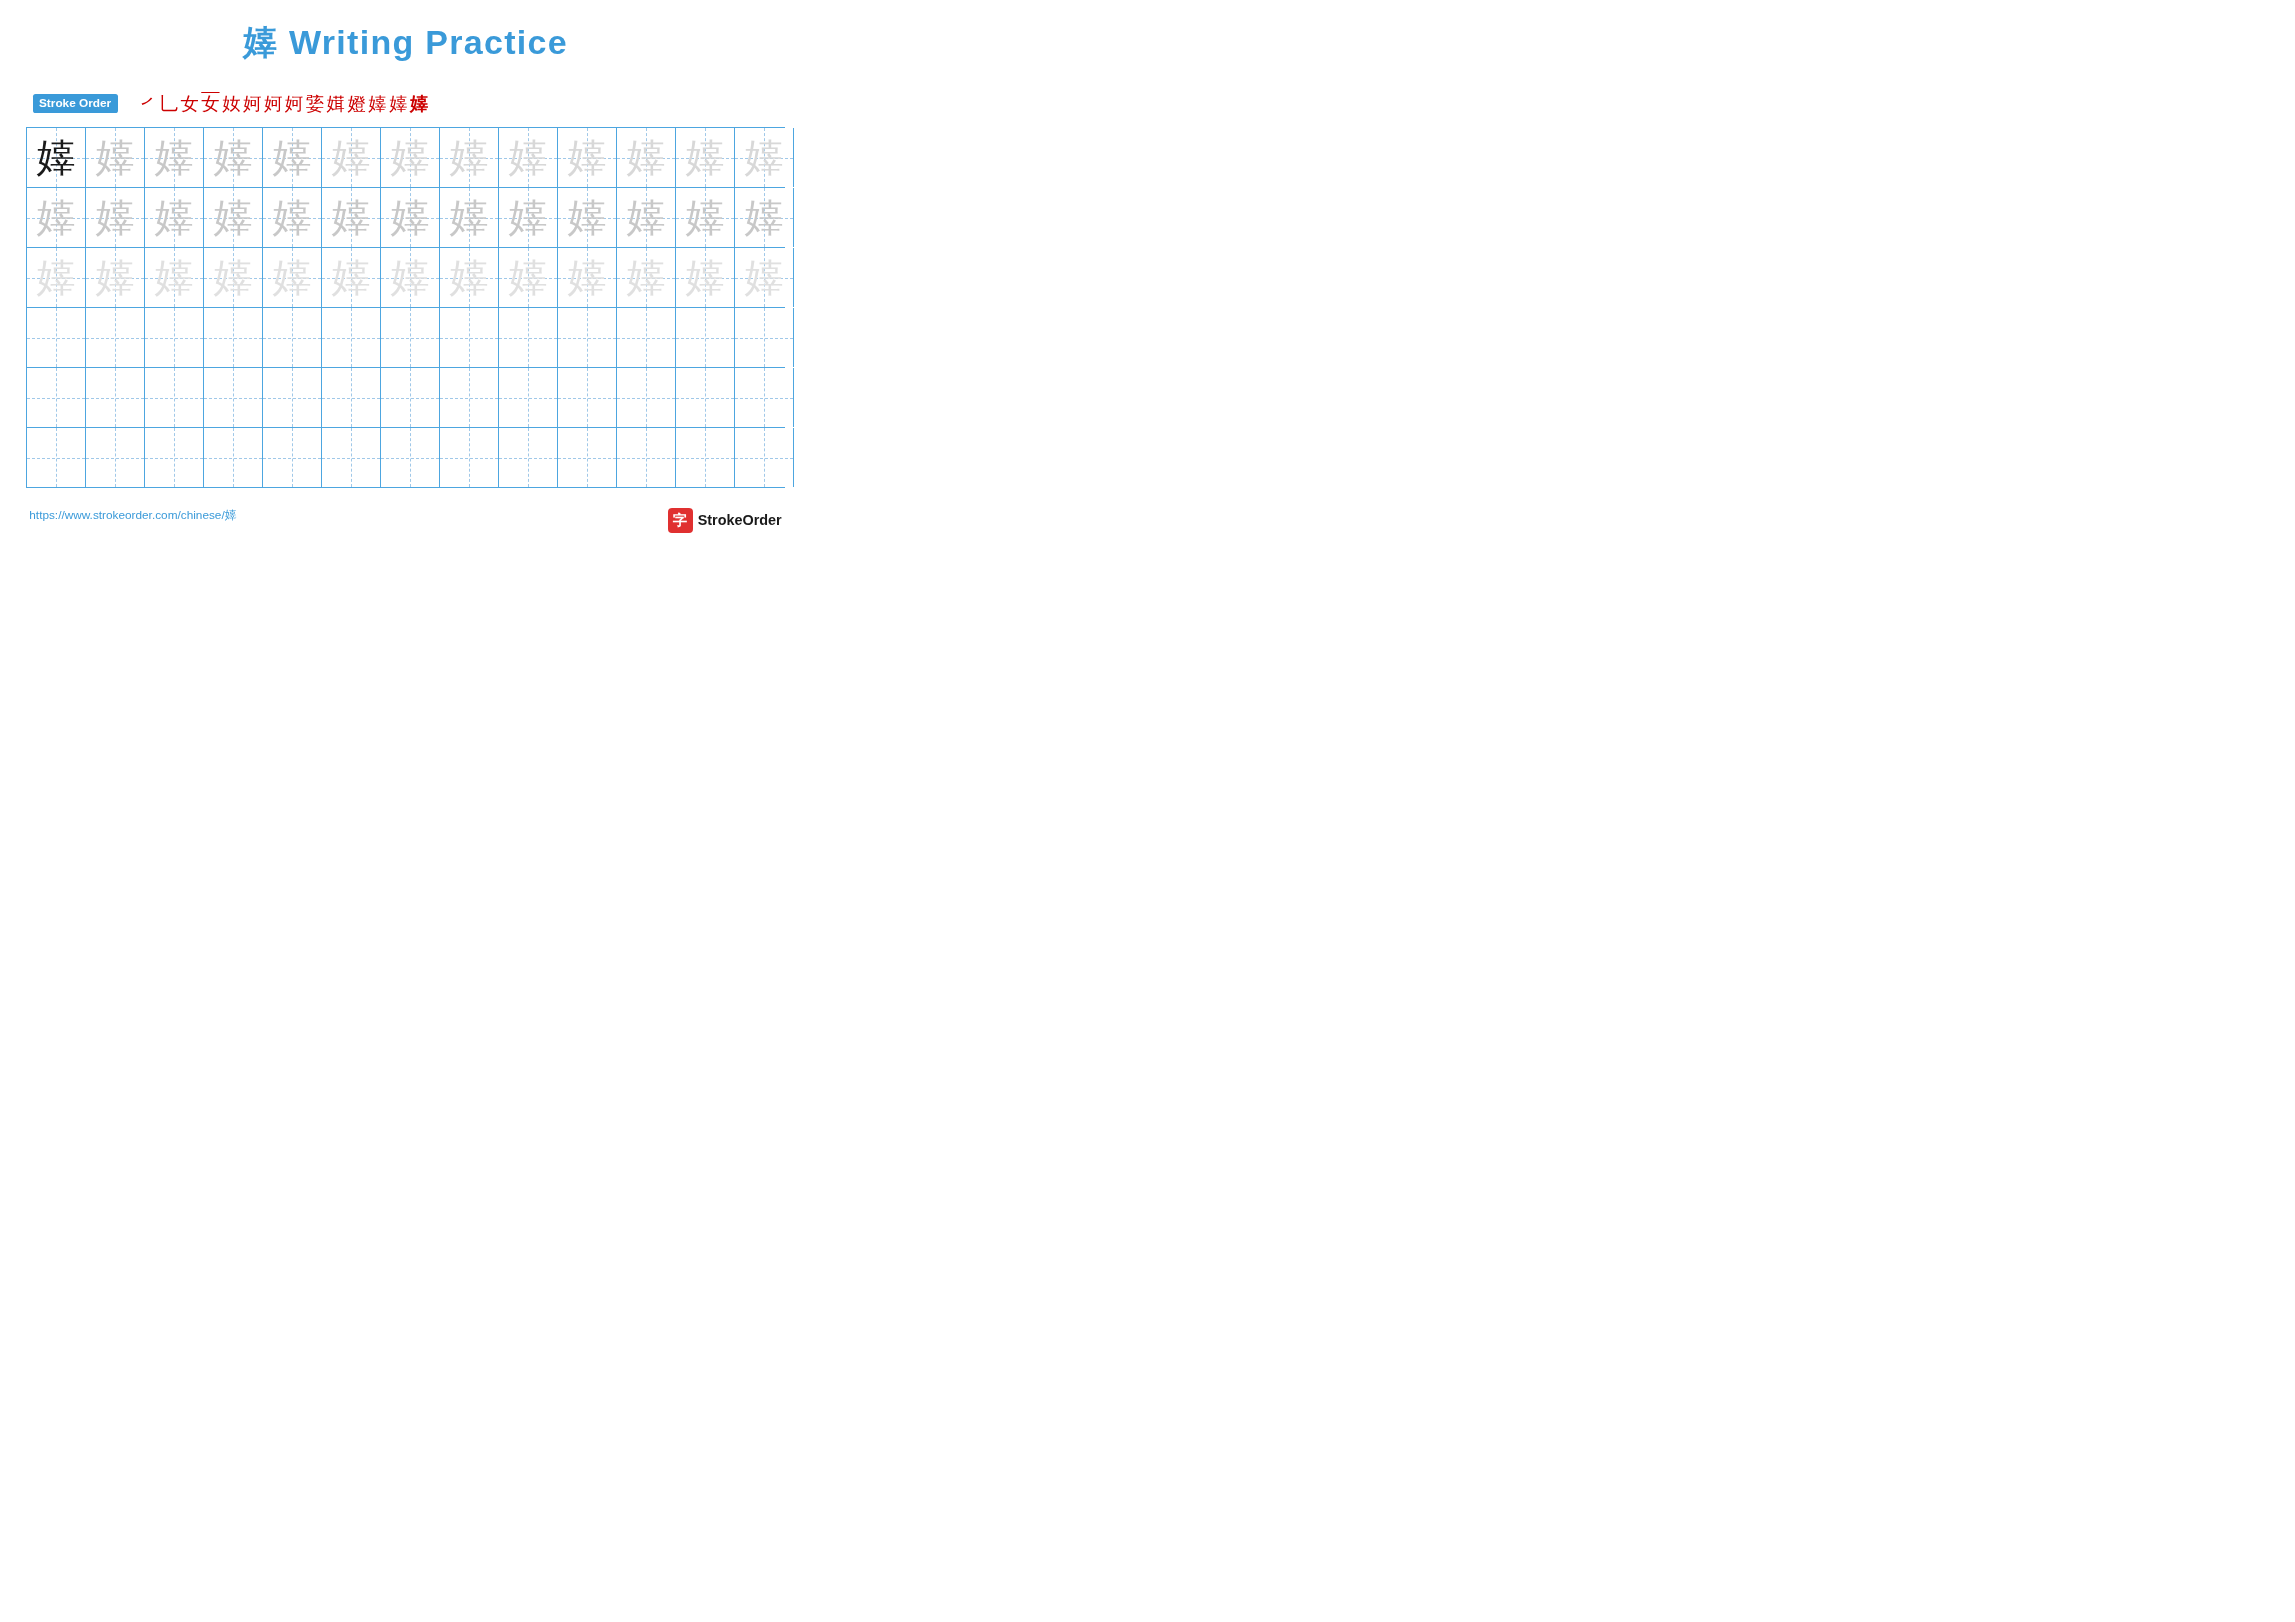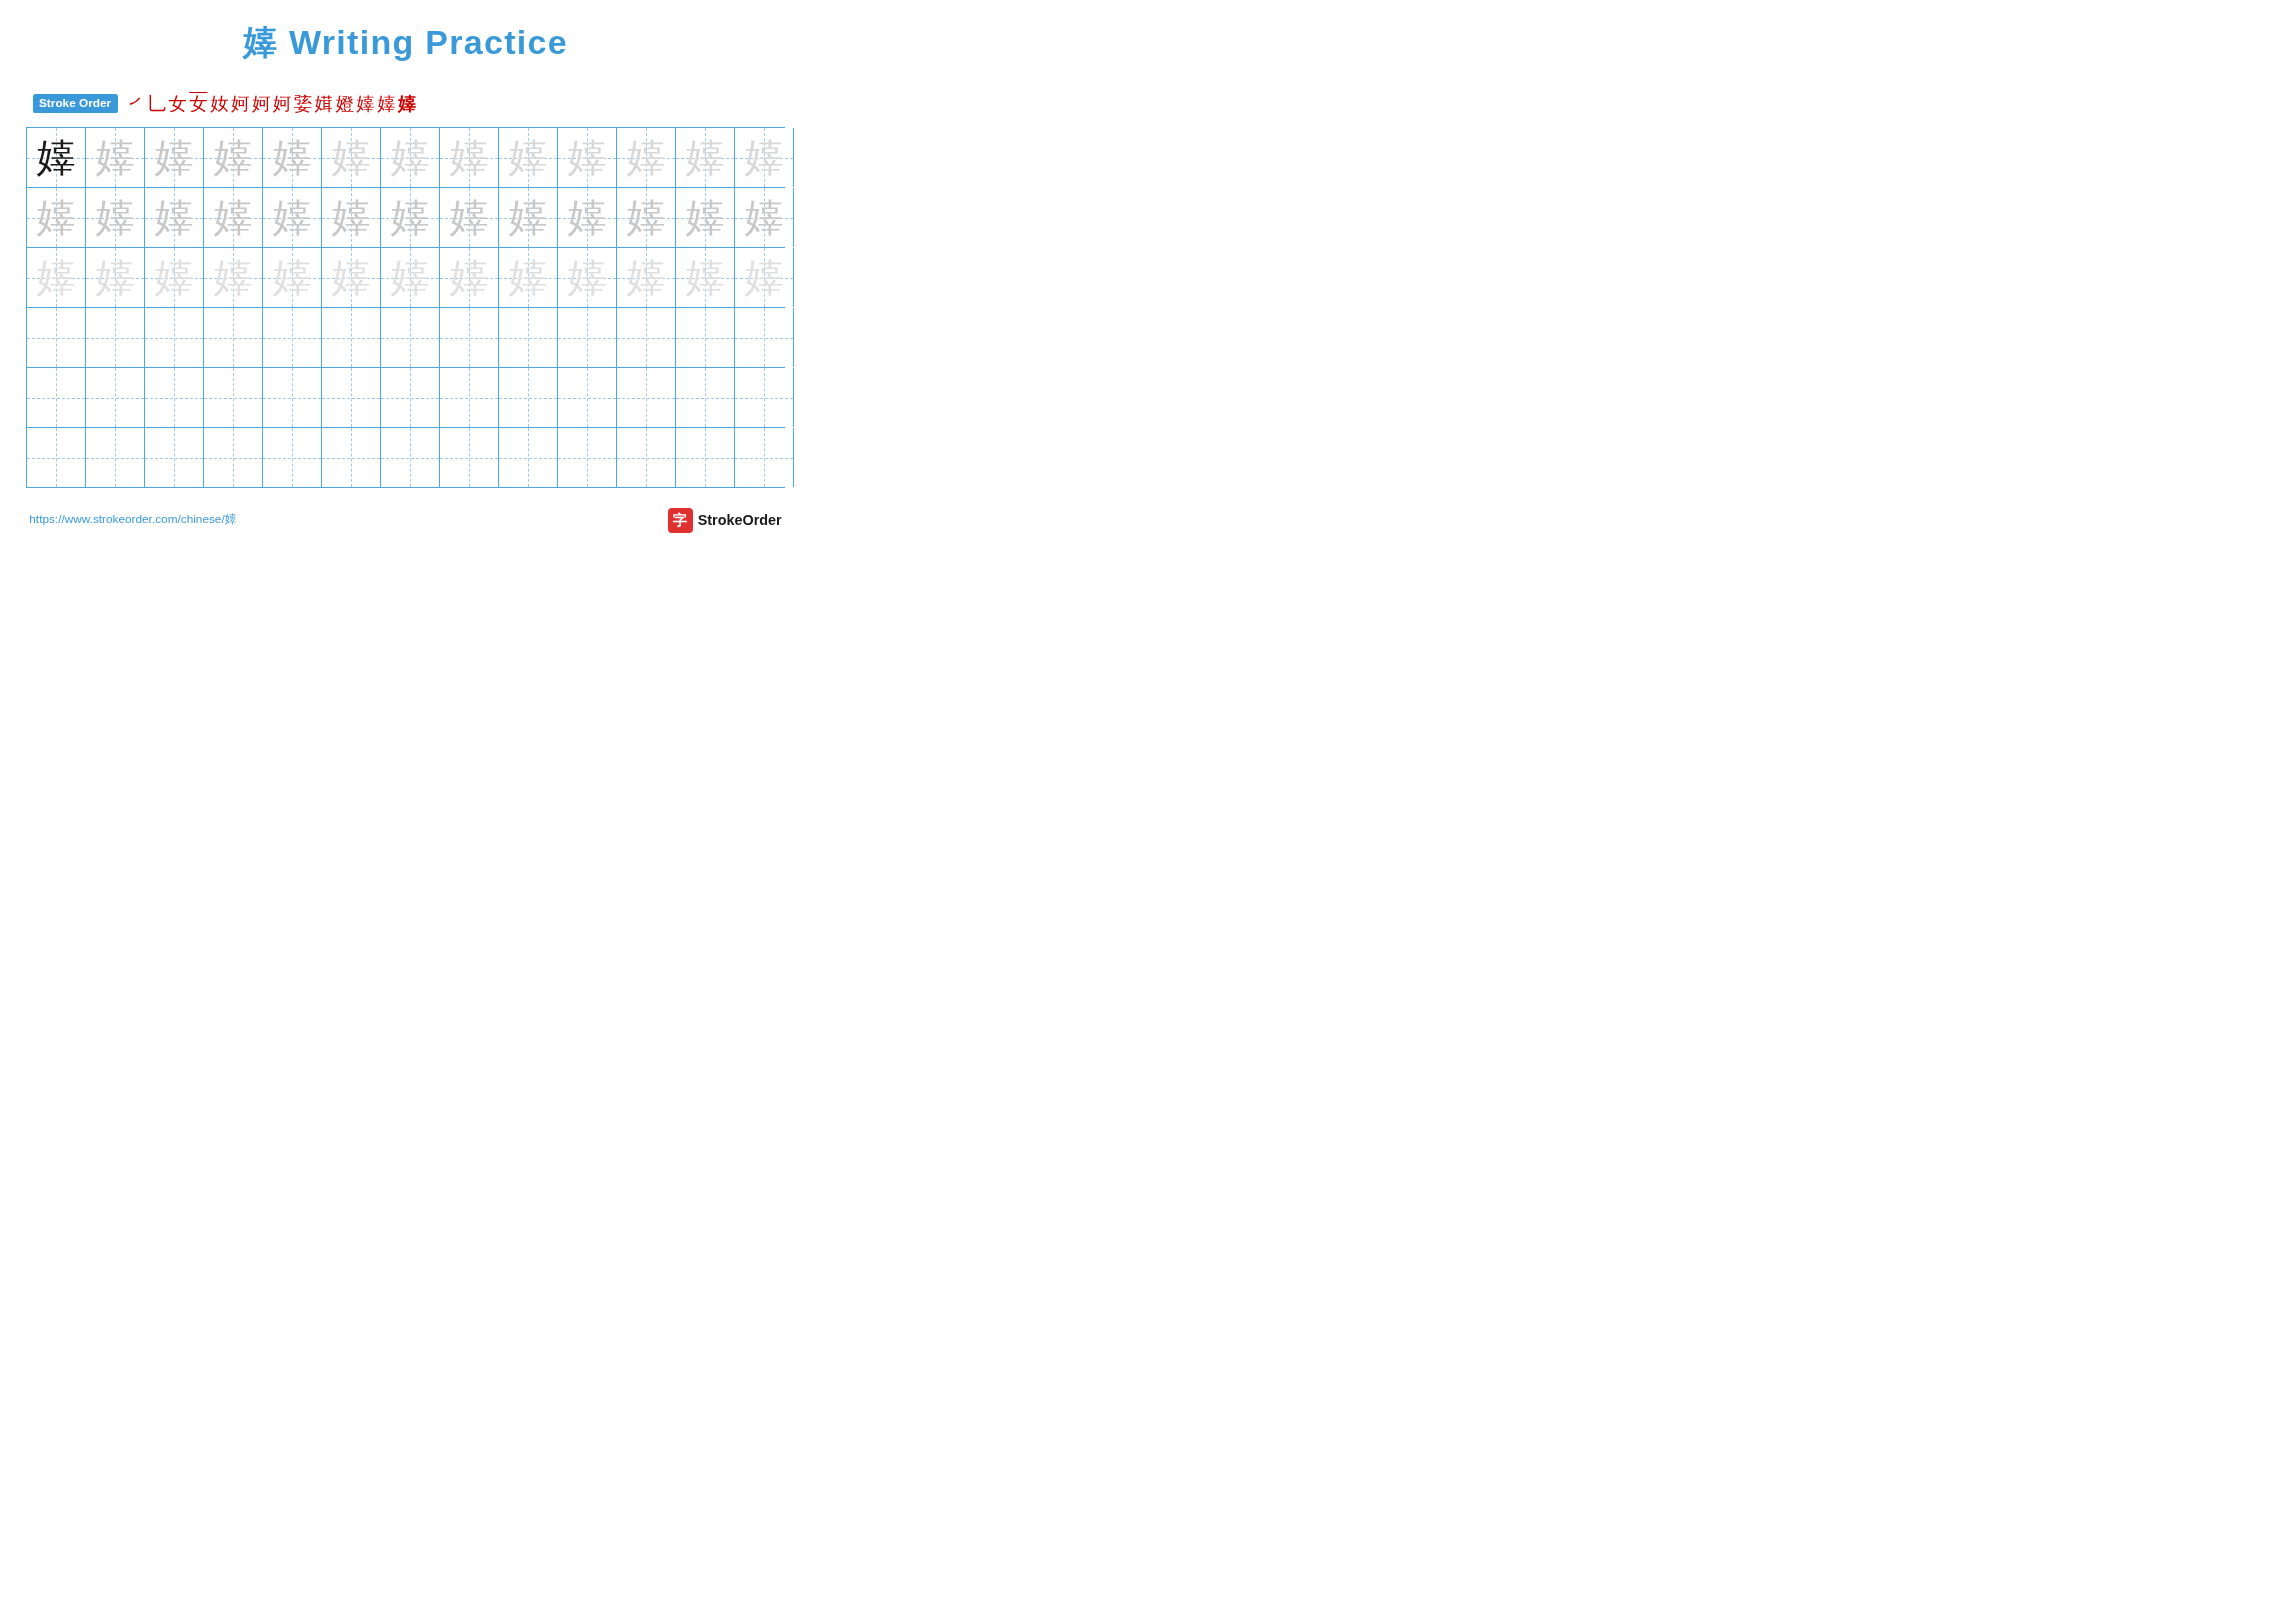--- a/index.html
+++ b/index.html
@@ -19,21 +19,21 @@
       font-weight: bold;
       color: #3a9ad9;
       margin-bottom: 25px;
       letter-spacing: 1.3px;
     }
 
     
     .stroke-order-row {
       display: flex;
       align-items: center;
-      gap: 9px;
+      gap: 21px;
       margin-bottom: 11.8px;
       padding-left: 6.5px;
     }
     .stroke-order-badge {
       background: #3a9ad9;
       color: white;
       font-size: 11.8px;
       font-weight: bold;
       padding: 2.6px 6.5px;
       border-radius: 2.6px;
@@ -100,21 +100,20 @@
       user-select: none;
     }
     .char-dark { color: #1a1a1a; }
     .char-medium { color: #c8c8c8; }
     .char-light { color: #d8d8d8; }
     .char-lighter { color: #e0e0e0; }
 
     
     .footer {
       display: flex;
-      align-items: center;
       justify-content: space-between;
       margin-top: 19.6px;
       padding: 0 3.3px;
     }
     .footer-url {
       color: #3a9ad9;
       font-size: 11.8px;
       text-decoration: none;
     }
     .footer-brand {

